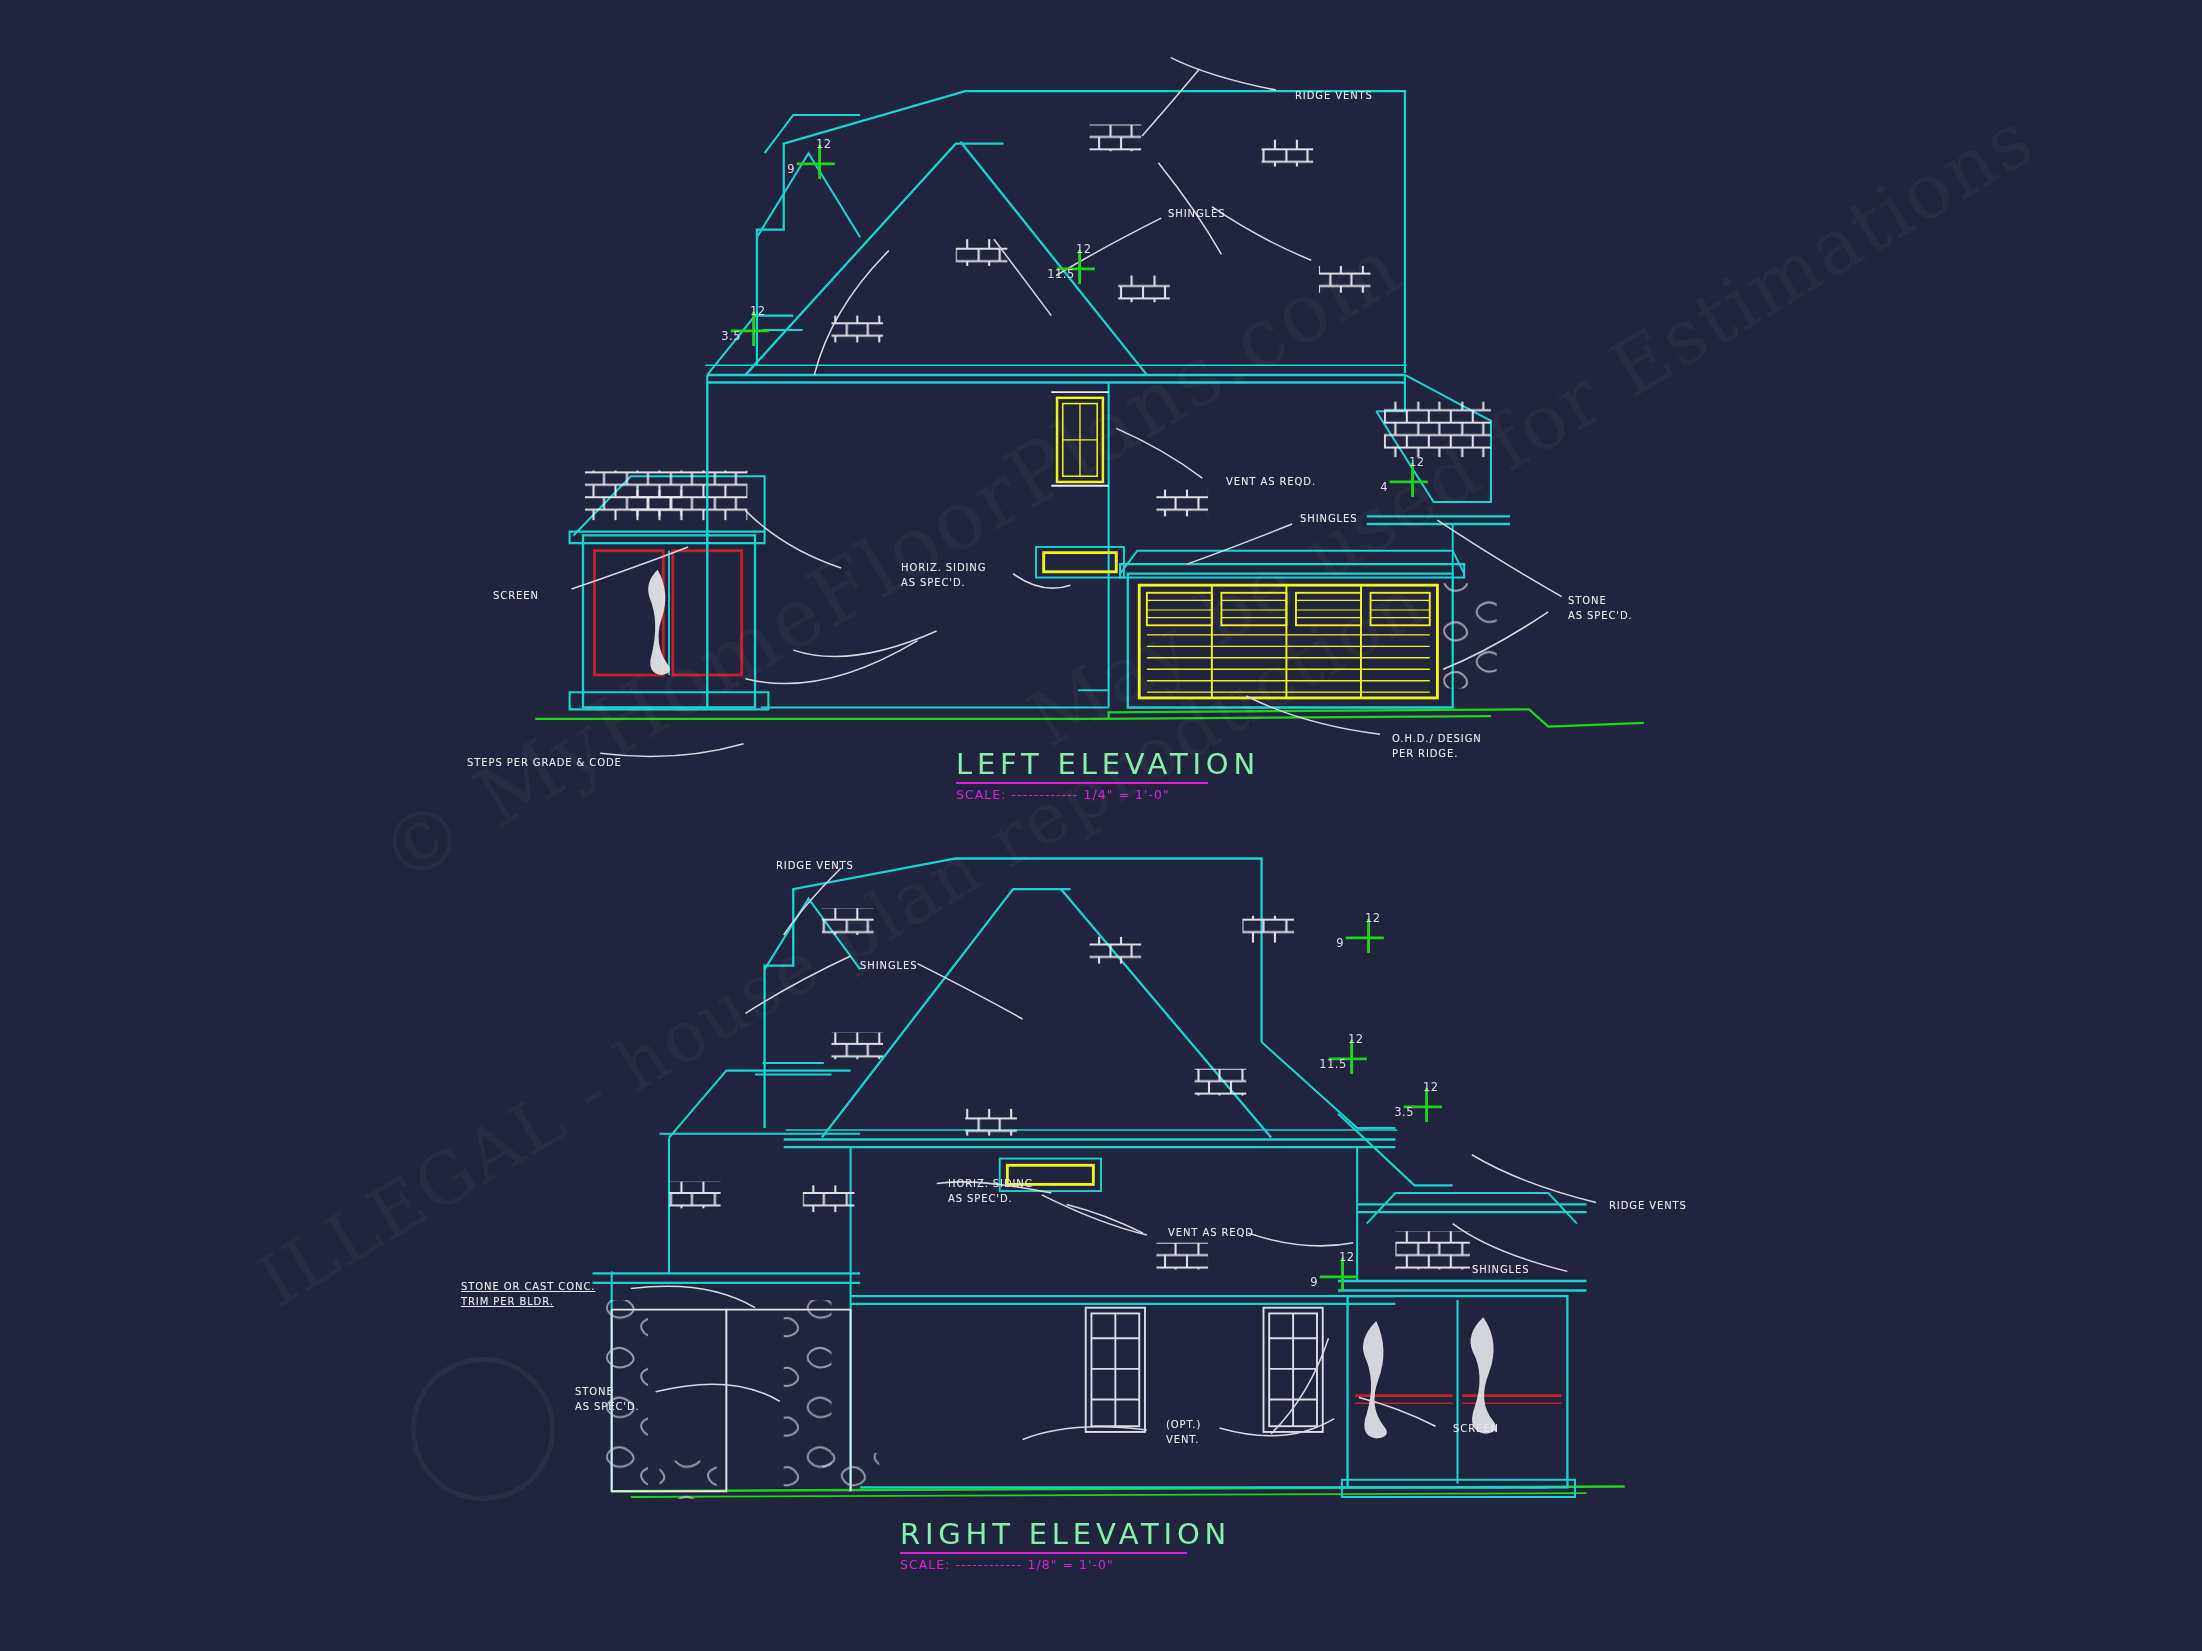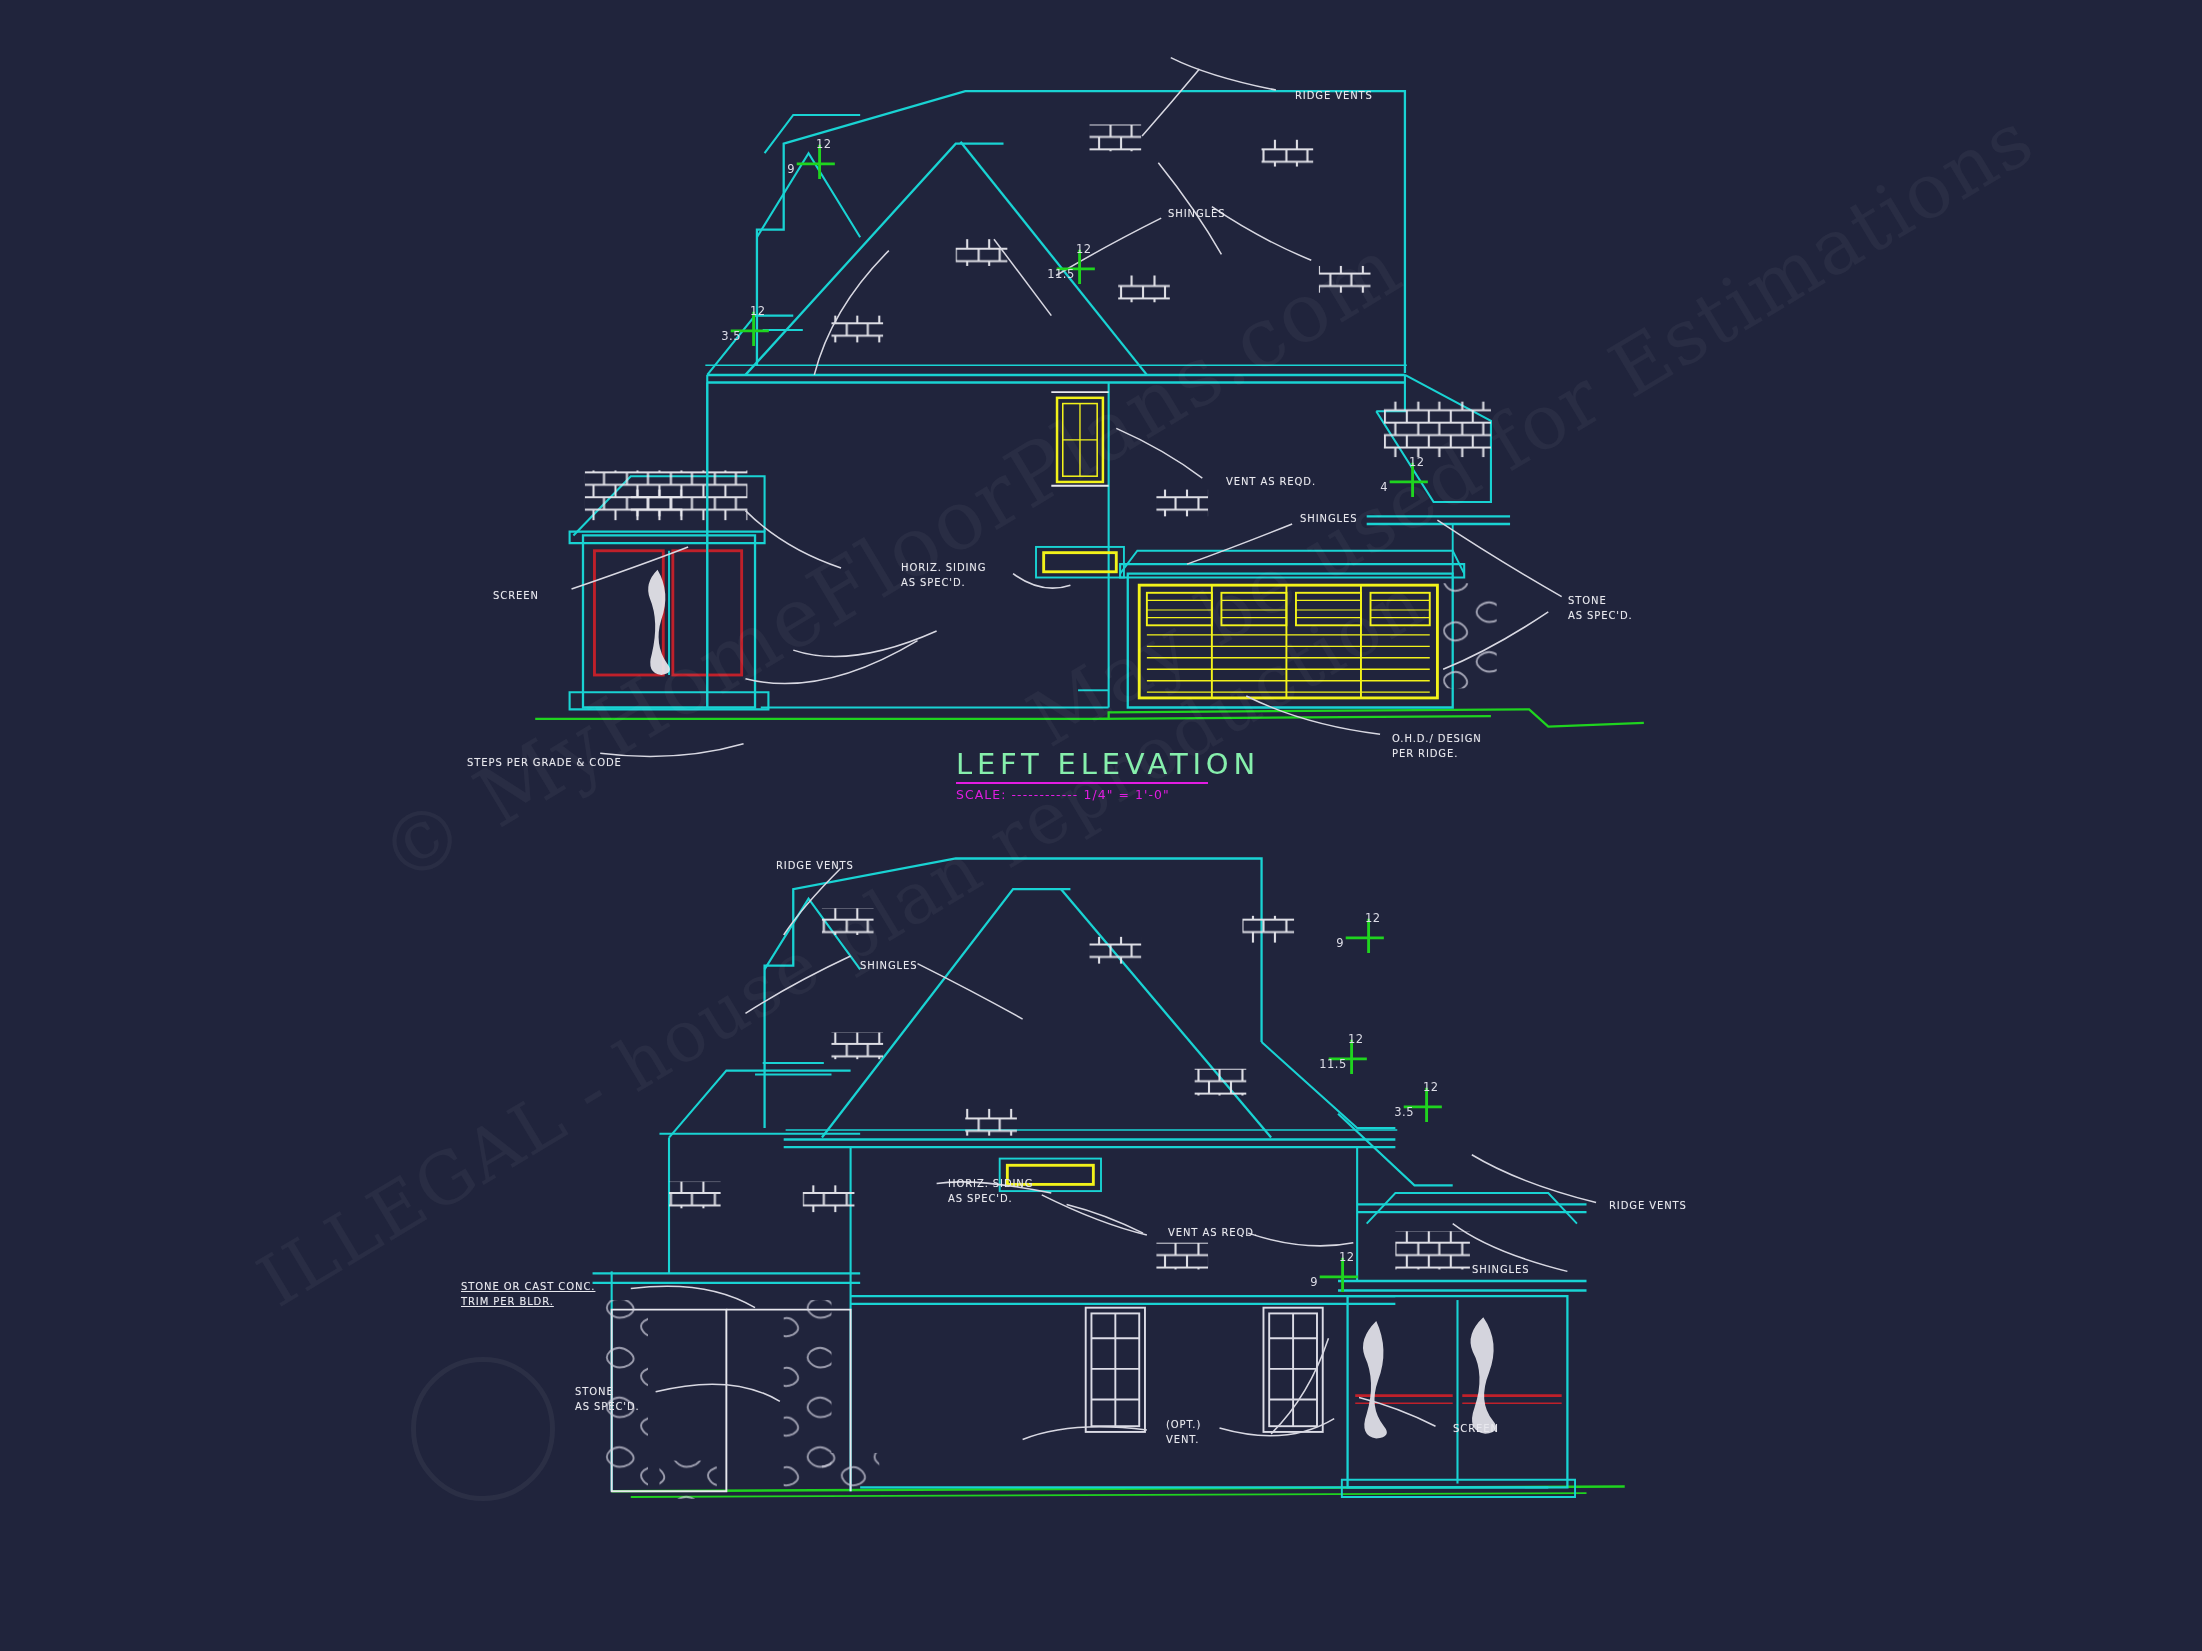--- a/index.html
+++ b/index.html
@@ -383,15 +383,24 @@
   <div class="title-block" style="left:956px; top:748px; width:252px;">
     <div class="title-main">LEFT ELEVATION</div>
     <div class="title-rule"></div>
     <div class="title-scale">
       <span>SCALE:</span>
       <span>------------</span>
       <span>1/4" = 1'-0"</span>
     </div>
   </div>
 
+  <div class="title-block" style="left:900px; top:1518px; width:287px;">
+    <div class="title-main">RIGHT ELEVATION</div>
+    <div class="title-rule"></div>
+    <div class="title-scale">
+      <span>SCALE:</span>
+      <span>------------</span>
+      <span>1/8" = 1'-0"</span>
+    </div>
+  </div>
 
 </div>
 
 
 </body></html>

